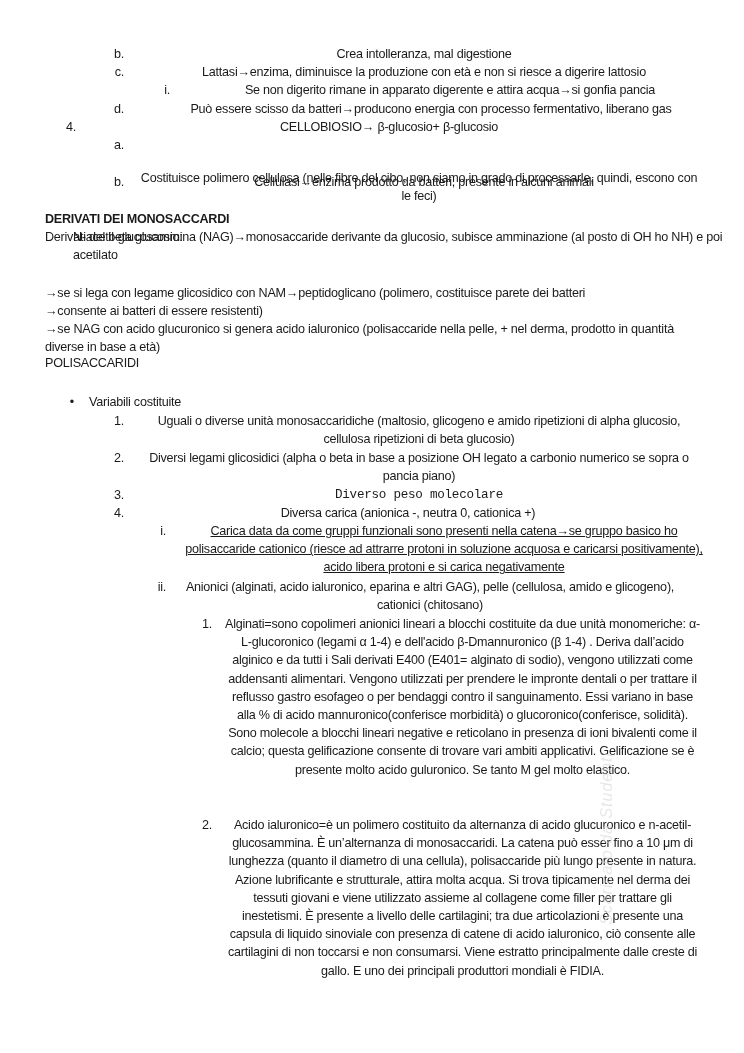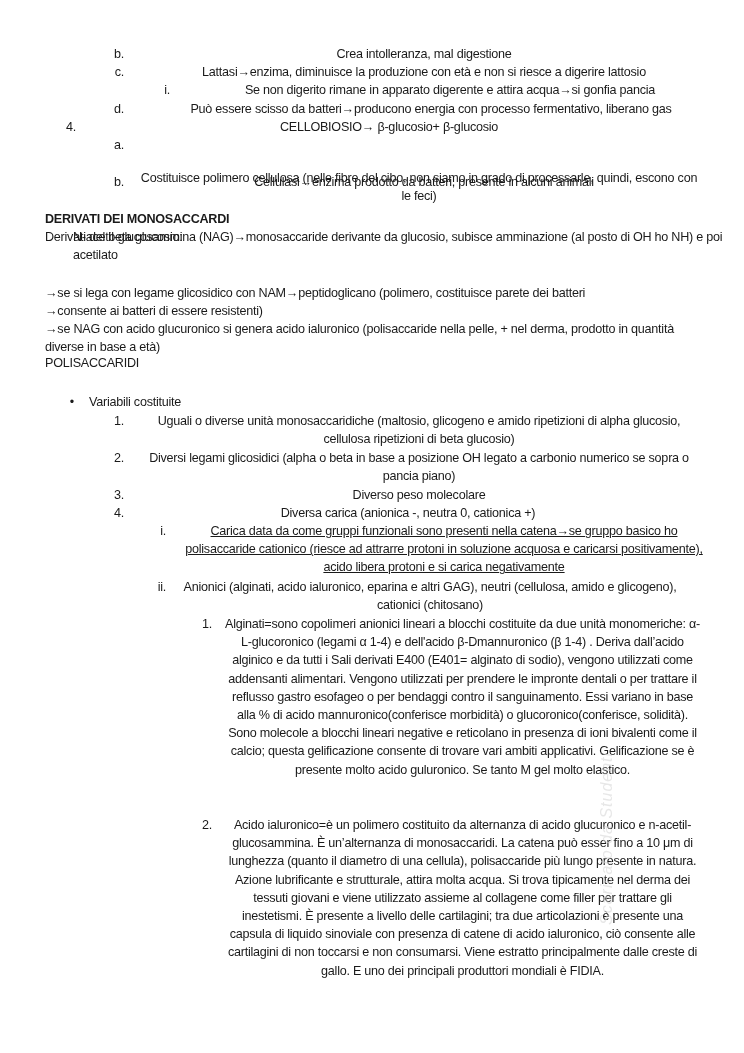--- a/index.html
+++ b/index.html
@@ -71,34 +71,34 @@
   <div class="item" style="left:112px;top:412px;width:590px;">
     <span class="marker" style="left:0;width:12px;">1.</span>
     <span class="txt" style="left:24px;width:566px;">Uguali o diverse unità monosaccaridiche (maltosio, glicogeno e amido ripetizioni di alpha glucosio, cellulosa ripetizioni di beta glucosio)</span>
   </div>
   <div class="item" style="left:112px;top:449px;width:590px;">
     <span class="marker" style="left:0;width:12px;">2.</span>
     <span class="txt" style="left:24px;width:566px;">Diversi legami glicosidici (alpha o beta in base a posizione OH legato a carbonio numerico se sopra o pancia piano)</span>
   </div>
   <div class="item" style="left:112px;top:486px;width:590px;">
     <span class="marker" style="left:0;width:12px;">3.</span>
-    <span class="txt" style="left:24px;width:566px;">Diverso peso molecolare</span>
+    <span class="txt" style="left:24px;width:566px;font-family:Liberation Mono, monospace;">Diverso peso molecolare</span>
   </div>
   <div class="item" style="left:112px;top:504px;width:590px;">
     <span class="marker" style="left:0;width:12px;">4.</span>
     <span class="txt" style="left:13px;width:566px;">Diversa carica (anionica -, neutra 0, cationica +)</span>
   </div>
 
   <div class="item" style="left:150px;top:522px;width:560px;">
     <span class="marker" style="left:0;width:16px;">i.</span>
     <span class="txt" style="left:30px;width:528px;text-decoration:underline;">Carica data da come gruppi funzionali sono presenti nella catena→se gruppo basico ho polisaccaride cationico (riesce ad attrarre protoni in soluzione acquosa e caricarsi positivamente), acido libera protoni e si carica negativamente</span>
   </div>
   <div class="item" style="left:150px;top:578px;width:560px;">
     <span class="marker" style="left:0;width:16px;">ii.</span>
-    <span class="txt" style="left:30px;width:500px;">Anionici (alginati, acido ialuronico, eparina e altri GAG), neutri (cellulosa, amido e glicogeno), cationici (chitosano)</span>
+    <span class="txt" style="left:30px;width:500px;">Anionici (alginati, acido ialuronico, eparina e altri GAG), pelle (cellulosa, amido e glicogeno), cationici (chitosano)</span>
   </div>
 
   <div class="item" style="left:200px;top:615px;width:510px;">
     <span class="marker" style="left:0;width:12px;">1.</span>
     <span class="txt" style="left:25px;width:475px;">Alginati=sono copolimeri anionici lineari a blocchi costituite da due unità monomeriche: α-L-glucoronico (legami α 1-4) e dell'acido β-Dmannuronico (β 1-4) . Deriva dall’acido alginico e da tutti i Sali derivati E400 (E401= alginato di sodio), vengono utilizzati come addensanti alimentari. Vengono utilizzati per prendere le impronte dentali o per trattare il reflusso gastro esofageo o per bendaggi contro il sanguinamento. Essi variano in base alla % di acido mannuronico(conferisce morbidità) o glucoronico(conferisce, solidità). Sono molecole a blocchi lineari negative e reticolano in presenza di ioni bivalenti come il calcio; questa gelificazione consente di trovare vari ambiti applicativi. Gelificazione se è presente molto acido guluronico. Se tanto M gel molto elastico.</span>
   </div>
   <div class="item" style="left:200px;top:816px;width:510px;">
     <span class="marker" style="left:0;width:12px;">2.</span>
     <span class="txt" style="left:25px;width:475px;">Acido ialuronico=è un polimero costituito da alternanza di acido glucuronico e n-acetil-glucosammina. È un’alternanza di monosaccaridi. La catena può esser fino a 10 μm di lunghezza (quanto il diametro di una cellula), polisaccaride più lungo presente in natura. Azione lubrificante e strutturale, attira molta acqua. Si trova tipicamente nel derma dei tessuti giovani e viene utilizzato assieme al collagene come filler per trattare gli inestetismi. È presente a livello delle cartilagini; tra due articolazioni è presente una capsula di liquido sinoviale con presenza di catene di acido ialuronico, ciò consente alle cartilagini di non toccarsi e non consumarsi. Viene estratto principalmente dalle creste di gallo. E uno dei principali produttori mondiali è FIDIA.</span>
   </div>

